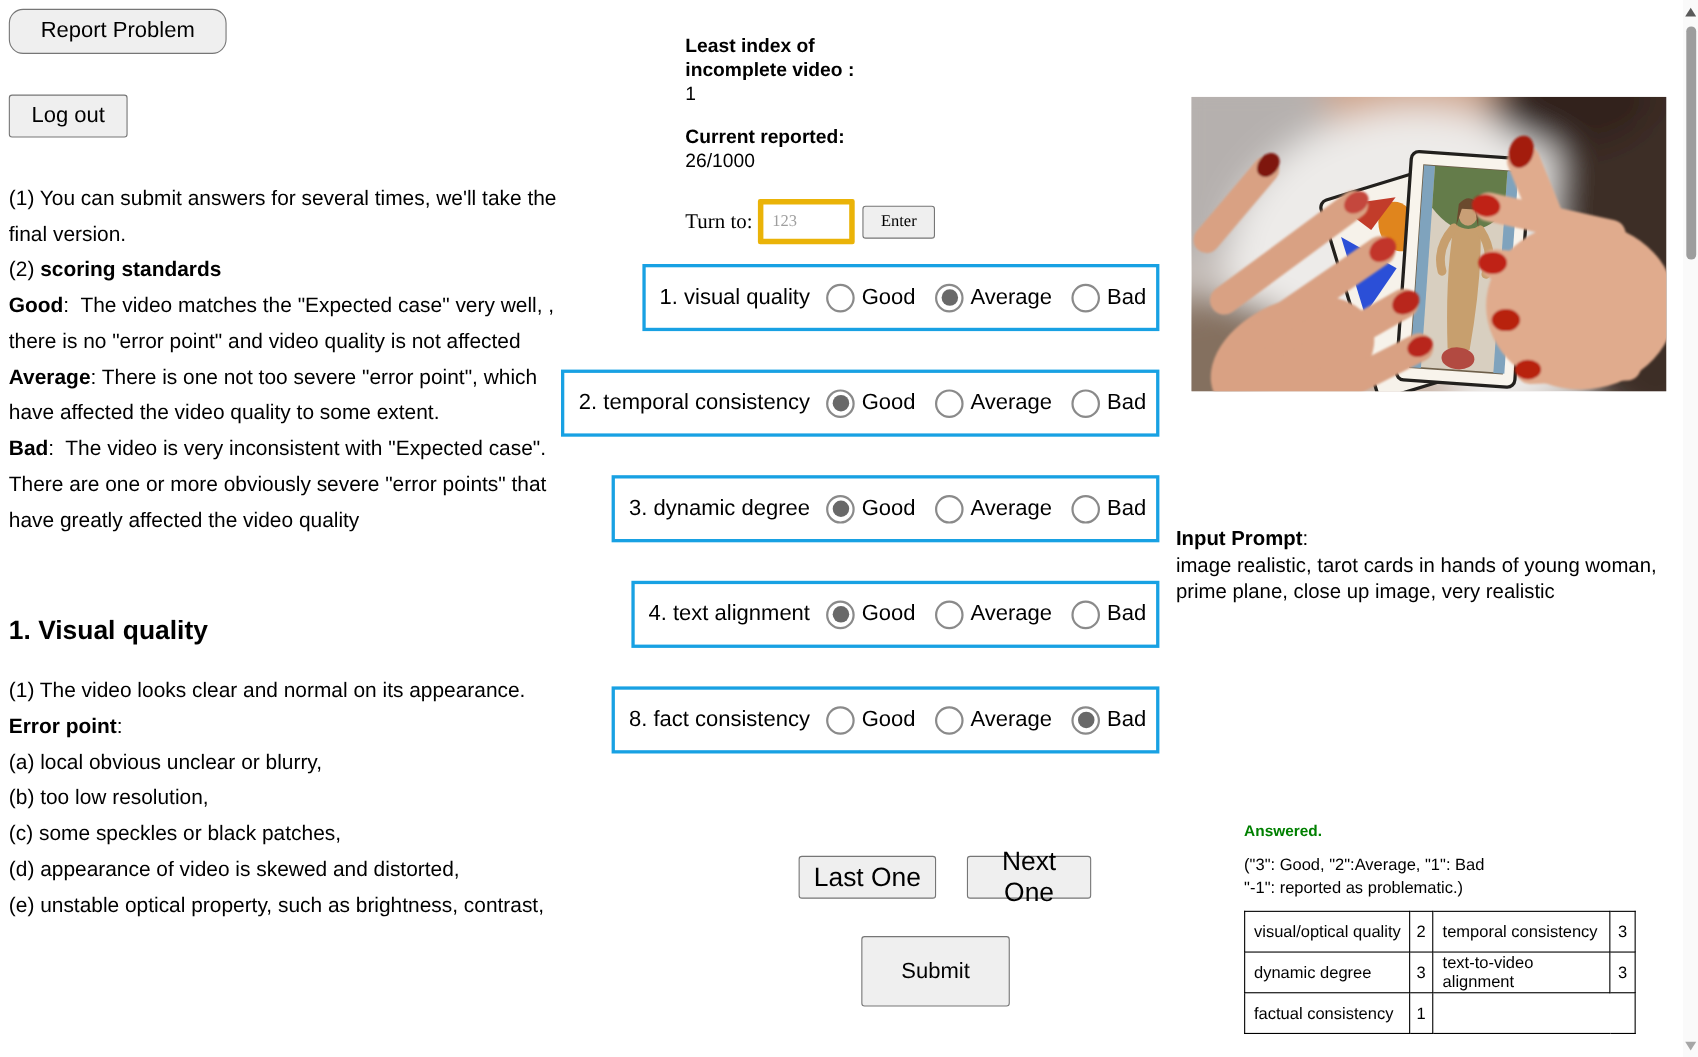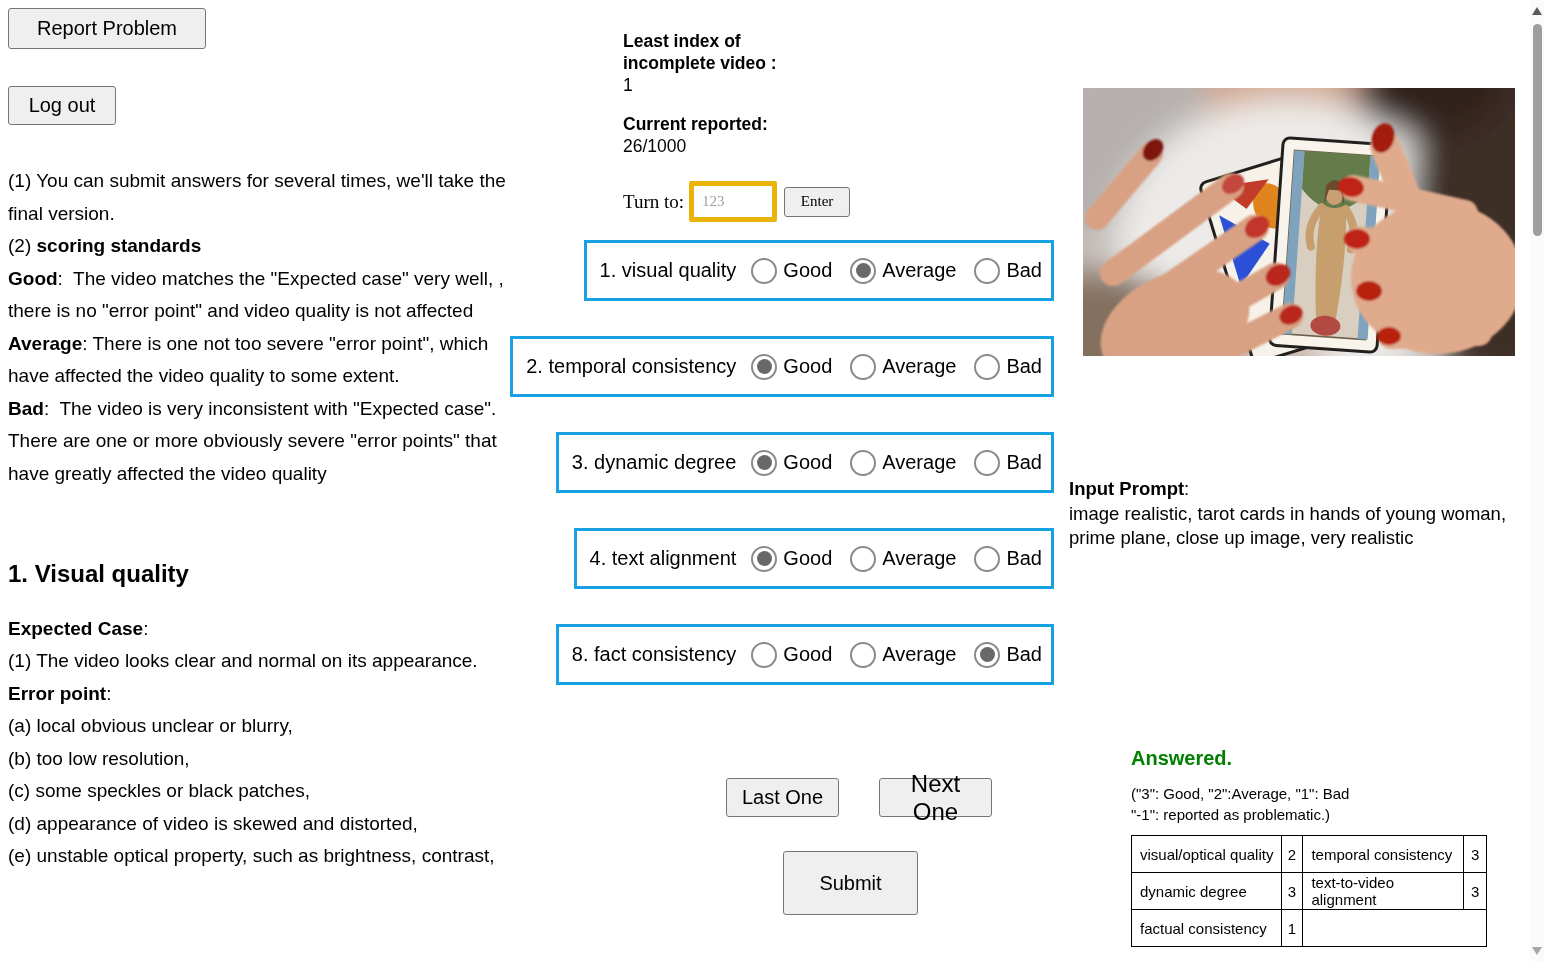--- a/index.html
+++ b/index.html
@@ -6,21 +6,21 @@
   #screen{position:relative;width:1544px;height:961px;overflow:hidden;background:#fff;
           font-family:"Liberation Sans","DejaVu Sans",sans-serif;color:#000;}
 
   
   .btn{display:inline-flex;align-items:center;justify-content:center;
        background:#efefef;border:1px solid #767676;border-radius:3px;
        font-family:inherit;color:#000;cursor:pointer;box-sizing:border-box;}
 
   
   .left-col{position:absolute;left:8px;top:8px;width:505px;}
-  .btn-report{width:198px;height:41px;font-size:20px;margin-bottom:37px;}
+  .btn-report{width:198px;height:41px;font-size:20px;margin-bottom:37px;border-radius:13px;}
   .btn-logout{width:108px;height:39px;font-size:20px;display:flex;}
   .intro{margin-top:40px;font-size:19px;line-height:32.5px;}
   .intro p,.vq-body p{margin:0;}
   .vq-heading{font-size:24px;font-weight:bold;margin:70px 0 24px 0;line-height:1.2;}
   .vq-body{font-size:19px;line-height:32.5px;}
 
   
   .info-block{position:absolute;left:623px;top:30px;font-size:17.5px;line-height:22px;}
   .info-label{font-weight:bold;width:178px;}
   .info-gap{height:17px;}
@@ -35,31 +35,31 @@
   .rate-row{display:inline-flex;align-items:center;height:55px;border:3px solid #18a1e3;
             padding:0 9px 0 13px;font-size:20px;background:#fff;}
   .rate-label{margin-right:15px;white-space:nowrap;}
   .opt{display:flex;align-items:center;cursor:pointer;}
   .opt + .opt{margin-left:18px;}
   .radio{width:22px;height:22px;border:2.5px solid #8a8a8a;border-radius:50%;
          background:#fff;position:relative;box-sizing:content-box;margin-right:6px;flex:none;}
   .radio.checked::after{content:"";position:absolute;inset:3.5px;background:#696969;border-radius:50%;}
   .opt-text{white-space:nowrap;}
 
-  .btn-last{position:absolute;left:726px;top:778px;width:113px;height:39px;font-size:20px;}
+  .btn-last{position:absolute;left:726px;top:778px;width:125px;height:39px;font-size:24px;}
   .btn-next{position:absolute;left:879px;top:778px;width:113px;height:39px;font-size:24px;}
   .btn-submit{position:absolute;left:783px;top:851px;width:135px;height:64px;font-size:20px;}
 
   
   .video-frame{position:absolute;left:1083px;top:88px;width:432px;height:268px;overflow:hidden;margin:0;}
   .prompt-block{position:absolute;left:1069px;top:477px;width:466px;font-size:18.5px;line-height:24.5px;}
   .prompt-label{font-weight:bold;}
 
   .answered-block{position:absolute;left:1131px;top:747px;width:356px;}
-  .answered-status{color:#008000;font-size:20px;font-weight:bold;margin:0;}
+  .answered-status{color:#008000;font-size:14px;font-weight:bold;margin:0;}
   .answered-note{margin-top:13px;font-size:15px;line-height:21px;}
   .answered-table{margin-top:10px;border-collapse:collapse;border:1px solid #14b8a6;font-size:15px;}
   .answered-table td{border:1px solid #000;height:36px;padding:0 5px 0 8px;}
   .answered-table td.c1{width:148px;}
   .answered-table td.c2{width:24px;text-align:center;padding:0;}
   .answered-table td.c3{width:158px;}
   .answered-table td.c4{width:24px;text-align:center;padding:0;}
   .answered-table td.cempty{width:190px;}
 
   
@@ -83,21 +83,20 @@
     <button class="btn btn-logout">Log out</button>
     <div class="intro">
         <p><span>(1) You can submit answers for several times, we'll take the final version.</span></p>
         <p><span>(2) </span><b>scoring standards</b></p>
         <p><b>Good</b><span>:&nbsp; The video matches the "Expected case" very well, , there is no "error point" and video quality is not affected</span></p>
         <p><b>Average</b><span>: There is one not too severe "error point", which have affected the video quality to some extent.</span></p>
         <p><b>Bad</b><span>:&nbsp; The video is very inconsistent with "Expected case". There are one or more obviously severe "error points" that have greatly affected the video quality</span></p>
       </div>
     <h2 class="vq-heading">1. Visual quality</h2>
     <div class="vq-body">
-        <p><b>Expected Case</b><span>:</span></p>
         <p><span>(1) The video looks clear and normal on its appearance.</span></p>
         <p><b>Error point</b><span>:</span></p>
         <p><span>(a) local obvious unclear or blurry,</span></p>
         <p><span>(b) too low resolution,</span></p>
         <p><span>(c) some speckles or black patches,</span></p>
         <p><span>(d) appearance of video is skewed and distorted,</span></p>
         <p><span>(e) unstable optical property, such as brightness, contrast,</span></p>
       </div>
   </aside>
 

